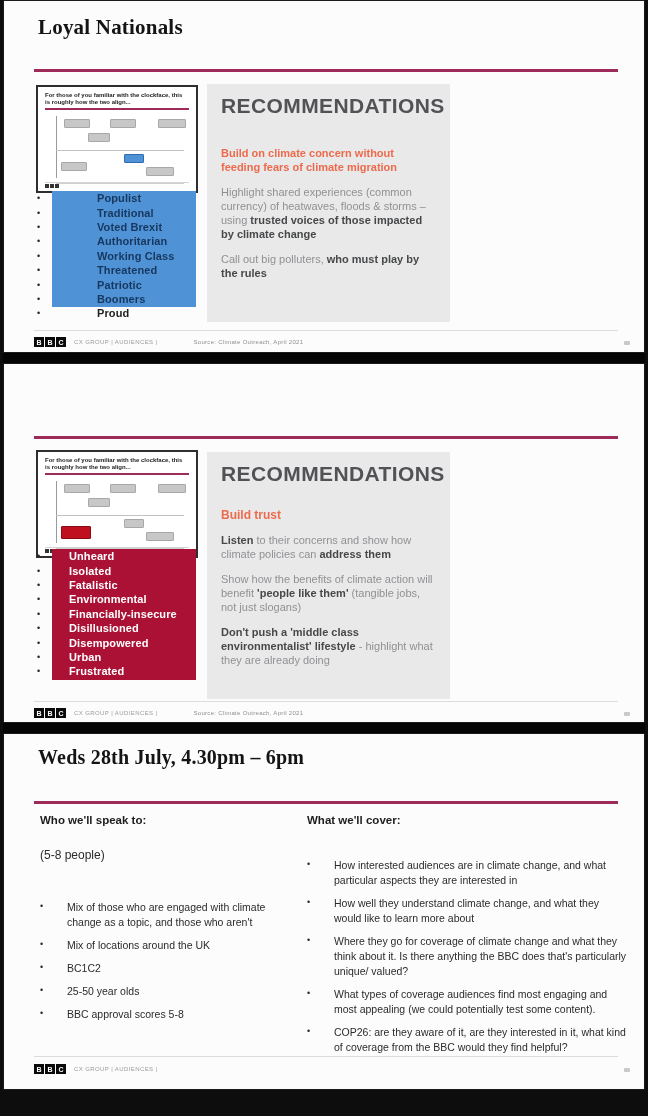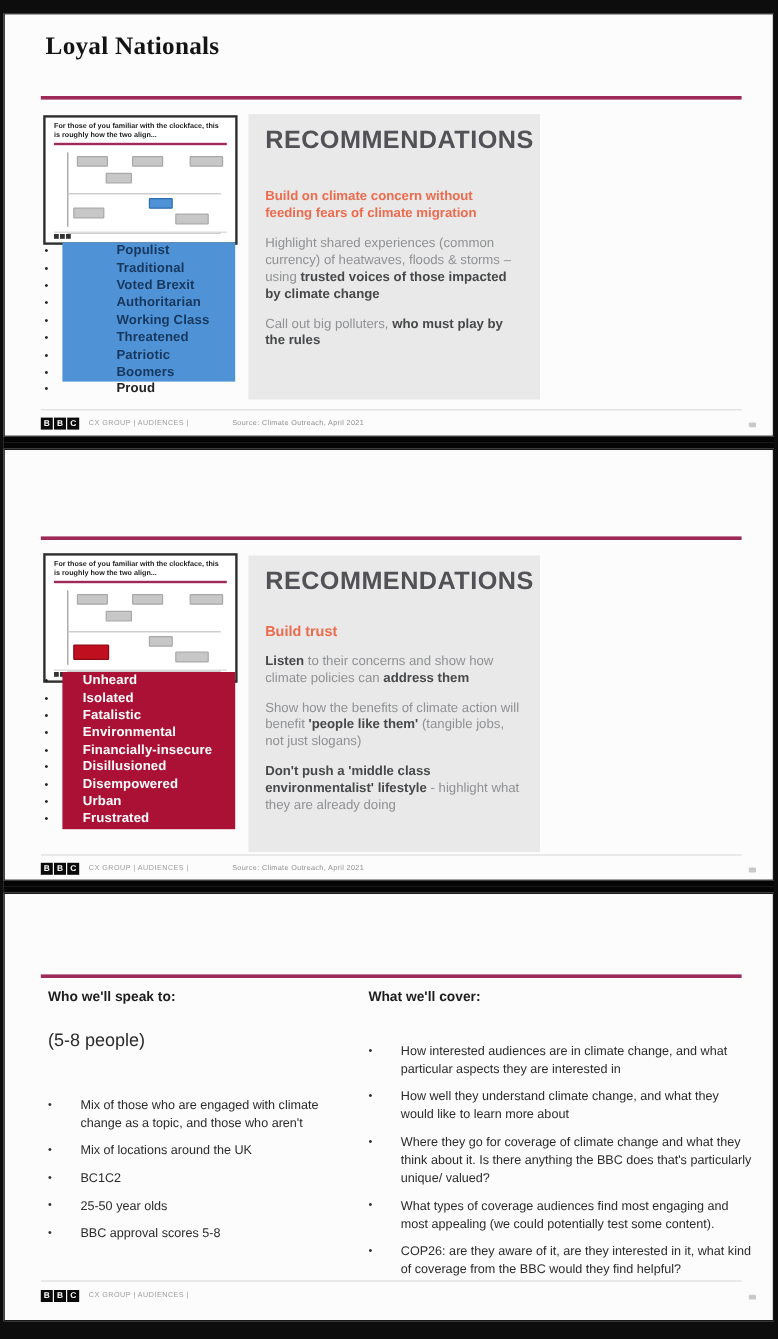--- a/index.html
+++ b/index.html
@@ -5,21 +5,21 @@
   :root{
     --accent_maroon:#9e2a5a;
     --highlight_blue:#4f93d6;
     --highlight_red:#aa1134;
     --accent_orange:#ed6b4d;
     --panel_gray:#e9e9e9;
   }
   *{box-sizing:border-box;margin:0;padding:0;}
   html,body{width:648px;height:1116px;overflow:hidden;}
   body{background:#0d0d0d;font-family:"Liberation Sans",sans-serif;}
-  .frame{padding:11px 3px 0 3px;}
+  .frame{padding:0 3px 0 3px;}
   .slide{position:relative;background:#fcfcfc;border:1px solid #1a1a1a;width:642px;overflow:hidden;}
   .s1{height:353px;}
   .s2{height:360px;}
   .s3{height:357px;}
   .divider{height:6px;background:#8a8a8a;border-top:5px solid #050505;border-bottom:5px solid #050505;}
 
   .slide-title{position:absolute;left:34px;top:14px;font-family:"Liberation Serif",serif;font-weight:bold;font-size:21px;color:#141414;letter-spacing:.2px;}
   .s3 .slide-title{line-height:26px;font-size:20px;top:10px;}
   .rule{position:absolute;left:30px;right:26px;height:3px;background:var(--accent_maroon);}
   .s1 .rule{top:68px;} .s2 .rule{top:72px;} .s3 .rule{top:67px;}
@@ -76,21 +76,21 @@
   .footer-dept{font-size:6px;color:#9b9b9b;letter-spacing:.4px;}
   .footer-source{font-size:6px;color:#8f8f8f;margin-left:28px;letter-spacing:.3px;}
   .page-mark{position:absolute;right:14px;width:6px;height:4px;background:#c9c9c9;border-radius:1px;}
   .s1 .page-mark{top:340px;} .s2 .page-mark{top:348px;} .s3 .page-mark{top:334px;}
 
   
   .col{position:absolute;top:80px;}
   .col-left{left:36px;width:262px;}
   .col-right{left:303px;width:322px;}
   .col-header{font-size:11.5px;font-weight:bold;color:#1d1d1d;}
-  .col-sub{margin-top:22px;font-size:15px;color:#2b2b2b;}
+  .col-sub{margin-top:22px;font-size:12px;color:#2b2b2b;}
   .bullet-list{margin-top:38px;}
   .col-right .bullet-list{margin-top:32px;}
   .bullet-item{display:flex;margin-bottom:8px;}
   .bullet-item .dot{width:27px;flex:0 0 27px;font-size:9px;color:#2b2b2b;padding-top:1px;}
   .bullet-item .txt{font-size:10.5px;color:#2b2b2b;line-height:15px;position:relative;z-index:1;}
 </style>
 </head>
 <body>
 
 <div class="frame">
@@ -270,20 +270,21 @@
       <span class="footer-dept">CX GROUP  |  AUDIENCES  |</span>
       <span class="footer-source">Source: Climate Outreach, April 2021</span>
     </div>
     <div class="page-mark"></div>
   </div>
 
   <div class="divider"></div>
 
   <div class="slide s3">
     <div class="slide-title">
+      <div>Weds 28th July, 4.30pm – 6pm</div>
     </div>
     <div class="rule"></div>
 
     <div class="col col-left">
       <div class="col-header">Who we'll speak to:</div>
       <div class="col-sub">(5-8 people)</div>
       <div class="bullet-list">
         <div class="bullet-item">
             <span class="dot">•</span>
             <span class="txt">Mix of those who are engaged with climate change as a topic, and those who aren't</span>

